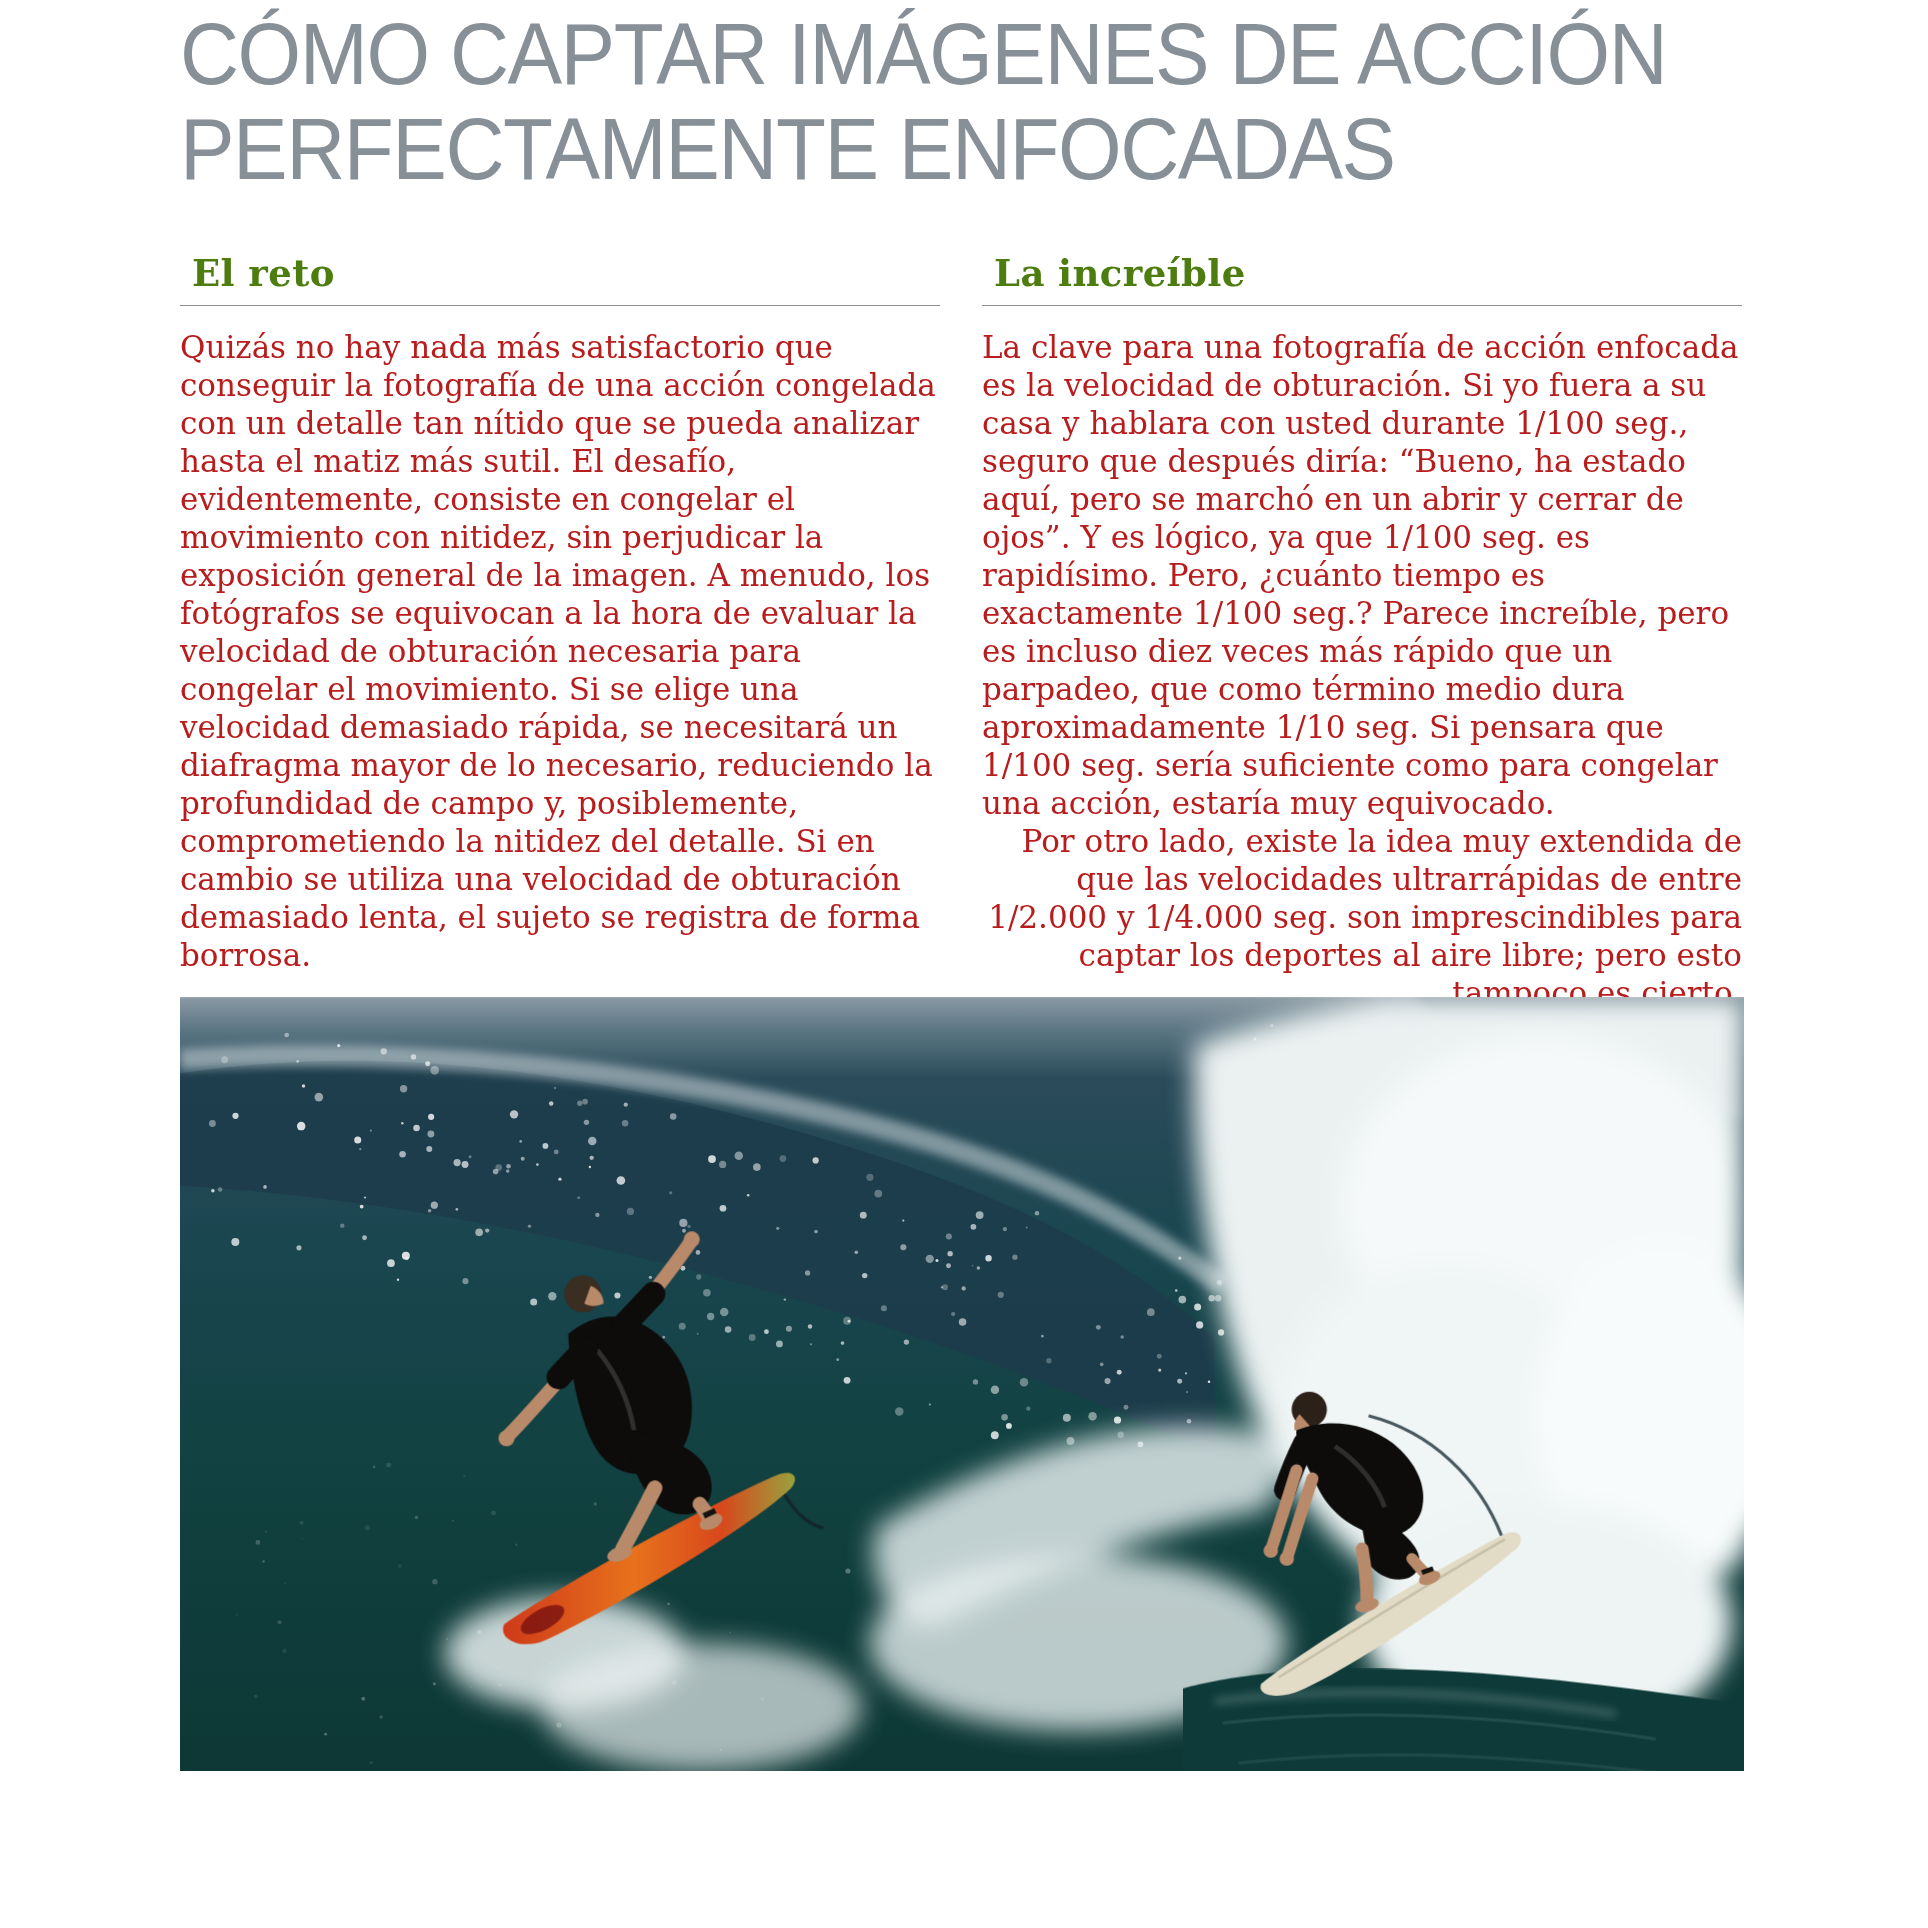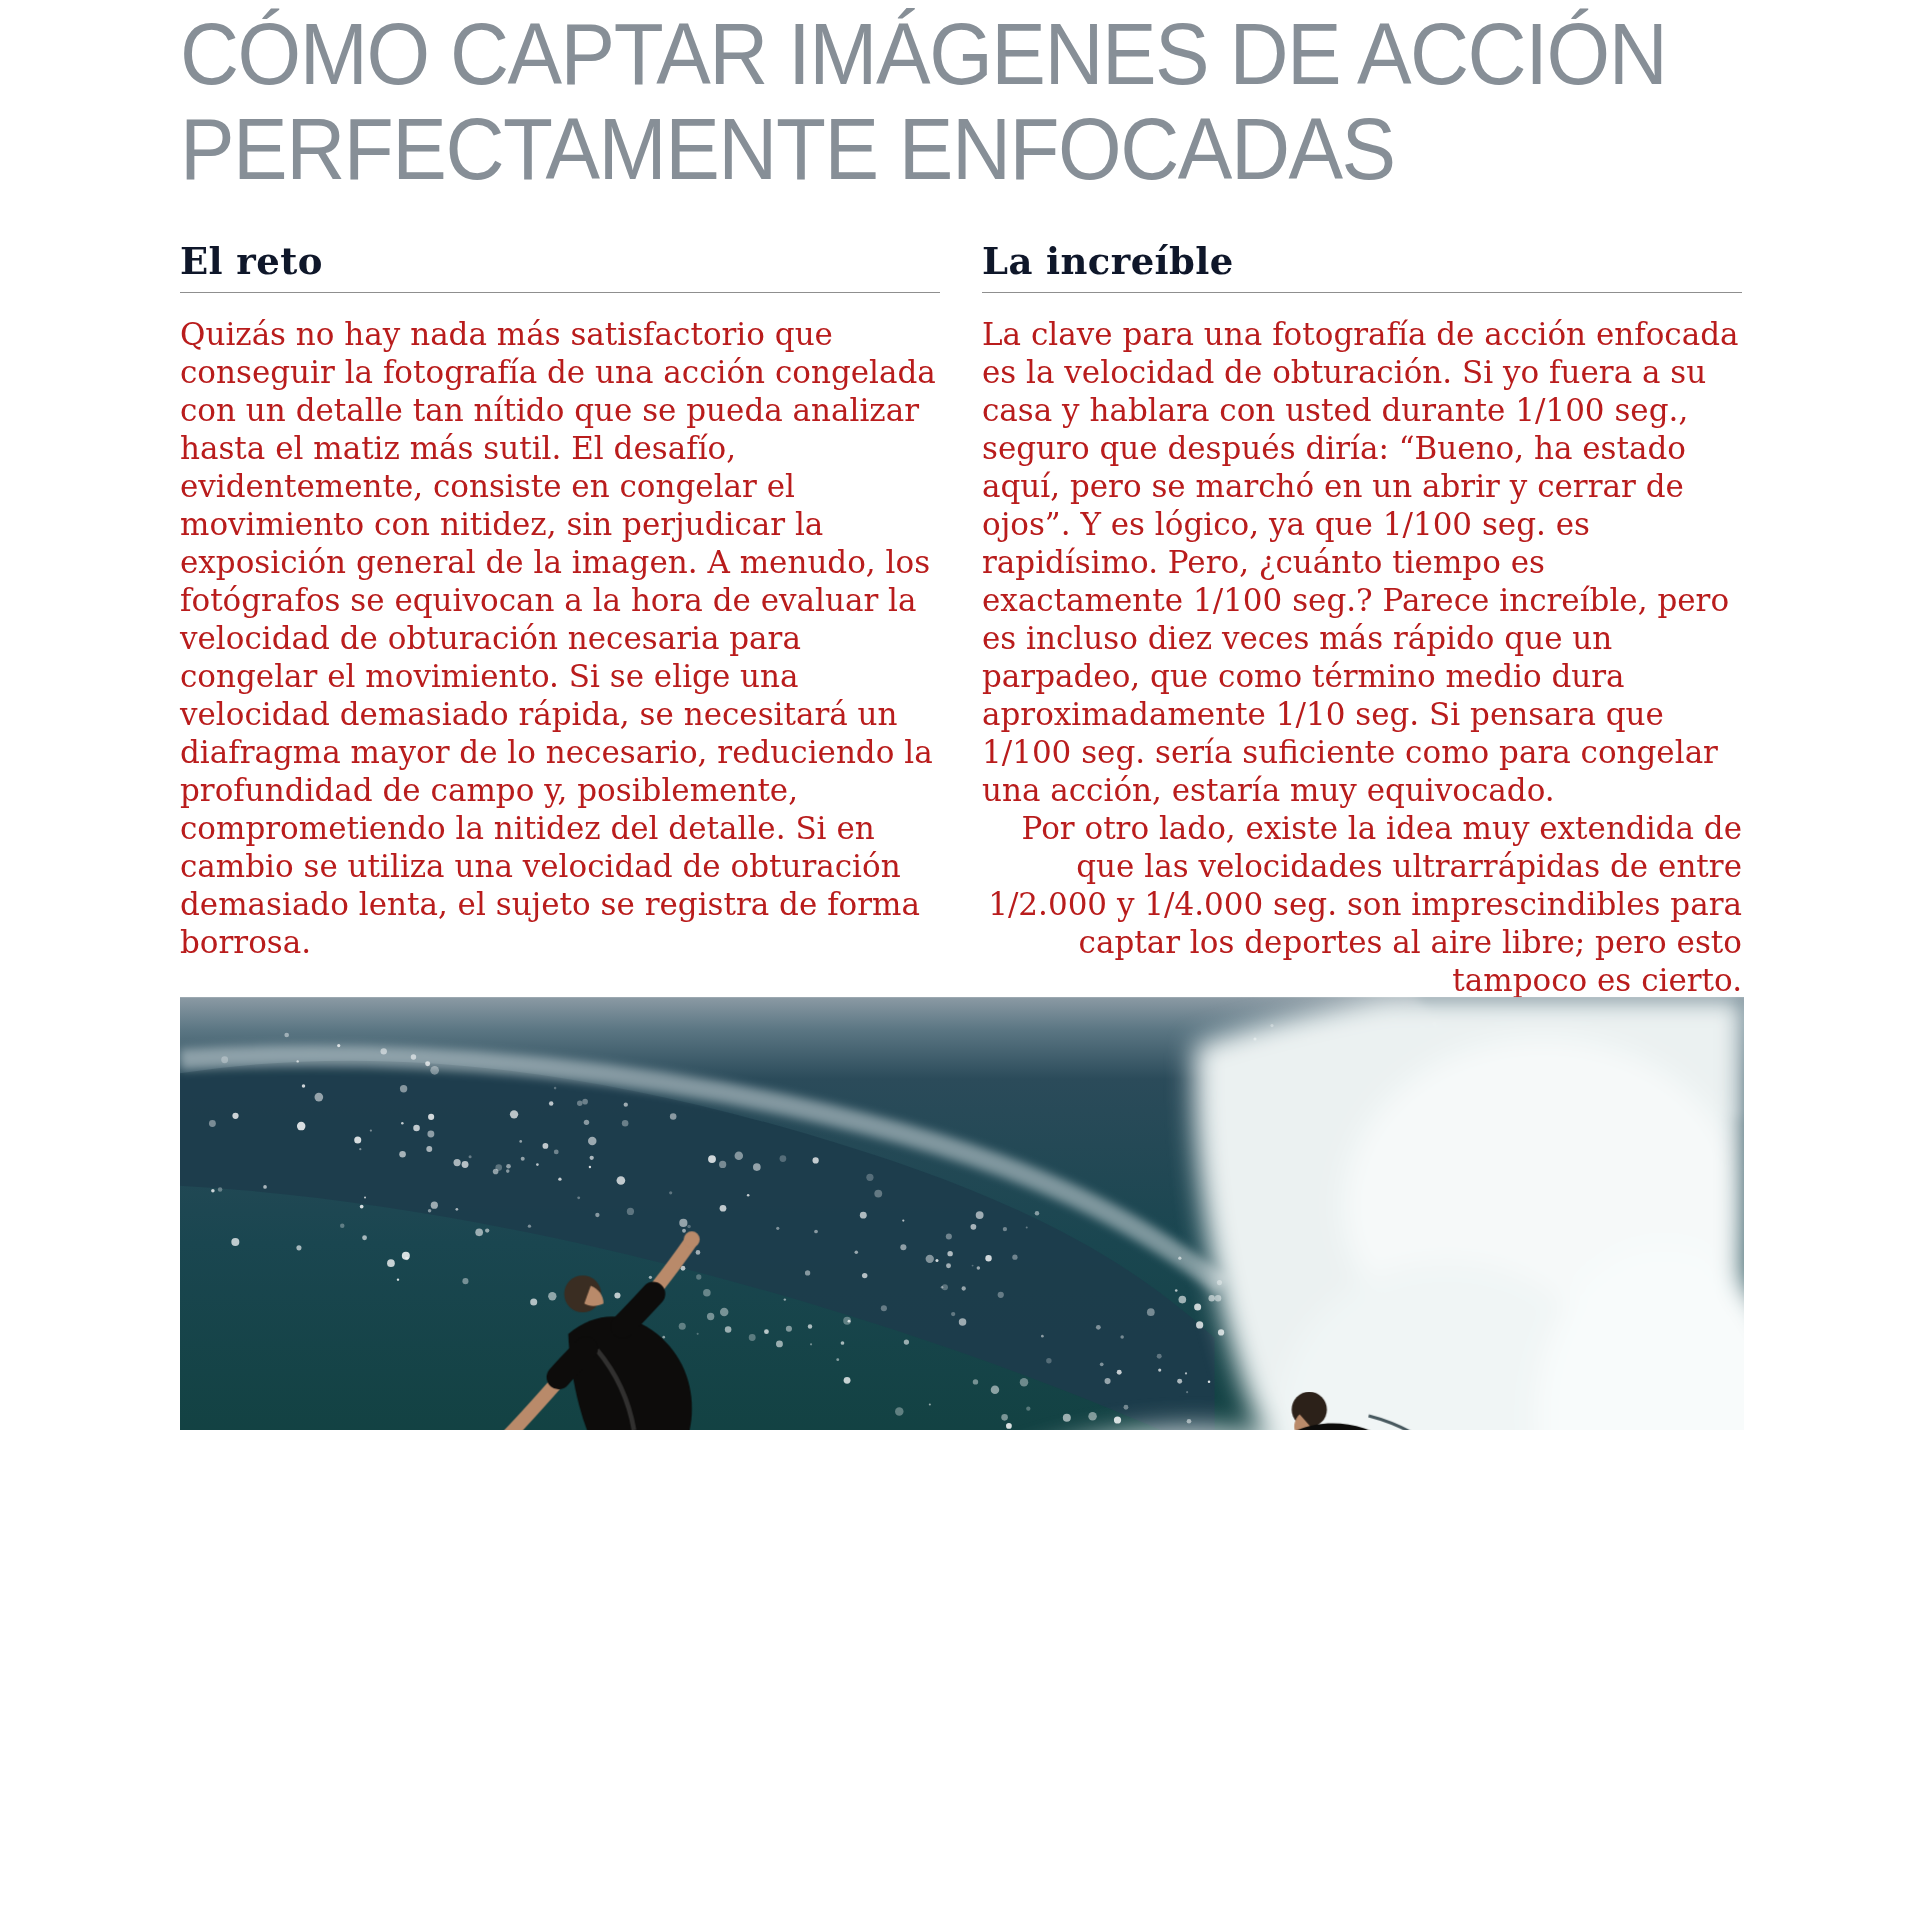--- a/index.html
+++ b/index.html
@@ -1,18 +1,18 @@
 <!DOCTYPE html>
 <html style="font-size:13px"><head>
 <meta charset="utf-8">
 <style>
   html,body{margin:0;padding:0;background:#ffffff;}
   .page{
     position:relative;
-    width:1929px;height:1430px;
+    width:1929px;height:1771px;
     background:#ffffff;
     overflow:hidden;
     font-family:"Liberation Sans", sans-serif;
   }
   
   .title{
     position:absolute;left:180px;top:6.4px;
     font-family:"Liberation Sans", sans-serif;
     font-weight:400;
     font-size:88px;line-height:95px;
@@ -22,25 +22,25 @@
     transform-origin:0 0;
     white-space:nowrap;
   }
   
   .columns{
     position:absolute;left:180px;top:241px;width:1564px;
     display:flex;gap:42px;
   }
   .col{width:760px;}
   .col h2{
-    margin:0;
+    margin:12px;
     font-family:"DejaVu Serif", serif;
     font-weight:700;
     font-size:37px;line-height:40px;
-    color:#0f172a;
+    color:#4d7c0f;
     letter-spacing:0.4px;
   }
   .rule{border:none;border-top:1.6px solid #8f8f8f;margin:11.2px 0 0 0;}
   .col p{
     font-family:"DejaVu Serif", serif;
     font-size:31px;line-height:38px;
     color:#b91c1c;
     margin:21.7px 0 0 0;
   }
   .col p.cont{margin-top:0;text-indent:27px;text-align:right;}

